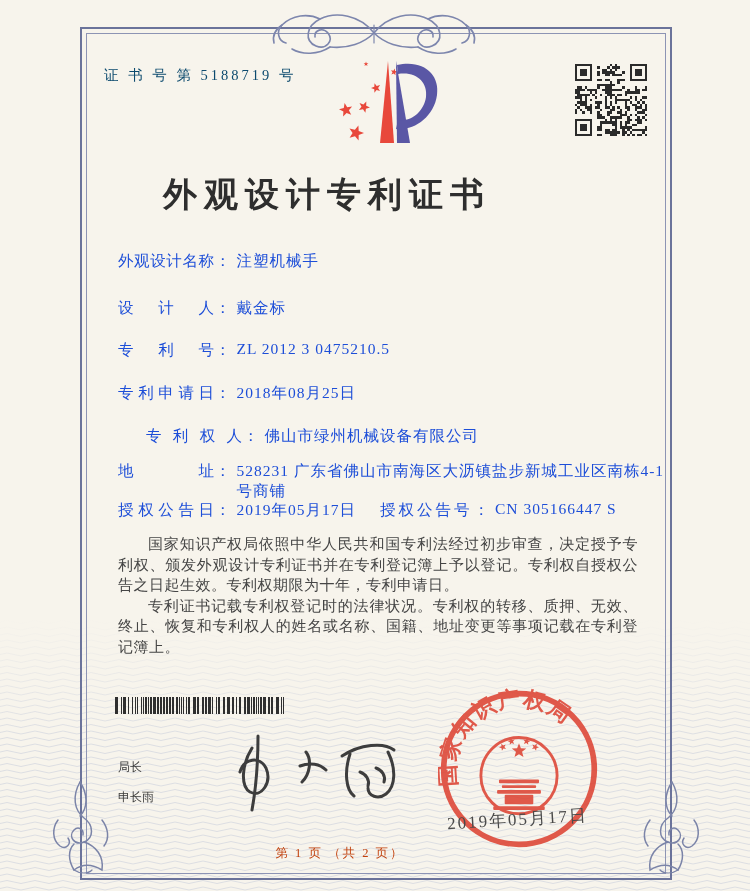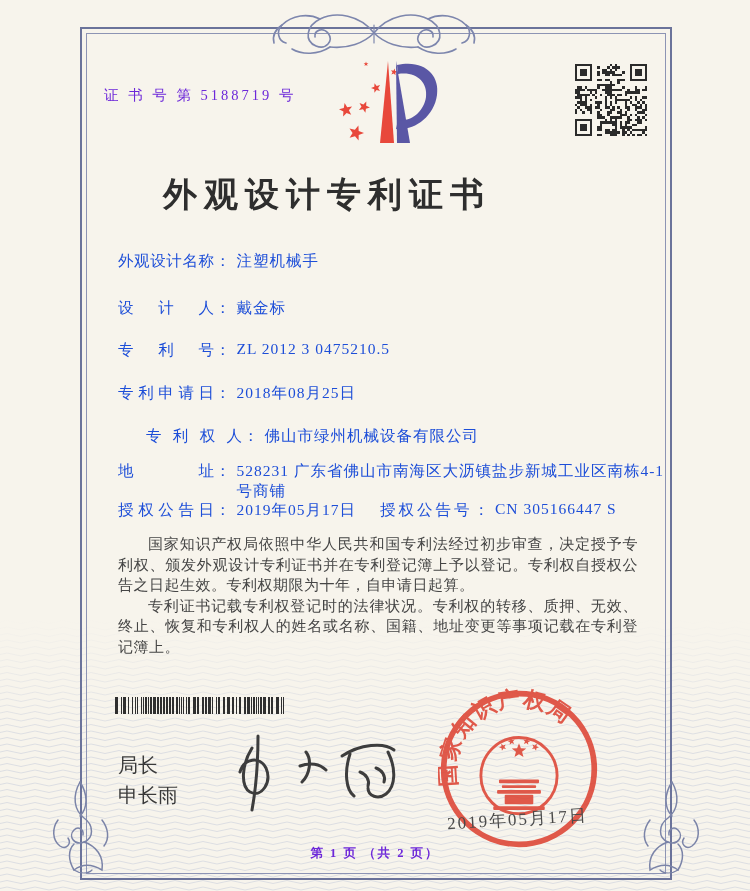--- a/index.html
+++ b/index.html
@@ -13,21 +13,21 @@
   
   .frame-outer{
     left:80px;top:27px;width:588px;height:849px;
     border:2px solid #6b739a;
   }
   .frame-inner{
     left:86px;top:33px;width:578px;height:839px;
     border:1px solid #8d94b4;
   }
   .cert-no{
-    left:104px;top:66px;font-size:14.5px;letter-spacing:3px;color:#6d28d9;margin-top:20px;
+    left:104px;top:66px;font-size:14.5px;letter-spacing:3px;color:#0c4a6e;
   }
   .logo{left:336px;top:55px;}
   .qr{left:575px;top:64px;}
   .title{
     left:0;top:172px;width:654px;text-align:center;
     font-size:34px;font-weight:600;letter-spacing:7px;color:#2e2e2e;
   }
   .field-row{position:absolute;left:118px;font-size:15.5px;color:#1d4ed8;white-space:nowrap;}
   .field-label{
     display:inline-block;width:96px;vertical-align:top;
@@ -39,30 +39,30 @@
   .row-y1{top:251px;} .row-y2{top:298px;} .row-y3{top:340px;}
   .row-y4{top:383px;} .row-y5{top:426px;margin-left:28px;} .row-y6{top:461px;} .row-y7{top:500px;}
   .second-pair{position:absolute;left:262px;top:0;text-align:right;}
   .legal{
     left:118px;top:534px;width:520px;
     font-size:15px;line-height:20.5px;color:#454545;letter-spacing:.5px;
     text-align:justify;
   }
   .legal p{margin:0;text-indent:2em;}
   .barcode{left:115px;top:697px;}
-  .officer{left:118px;top:752px;font-size:20px;color:#3a3a3a;line-height:30px;font-family:Liberation Mono, monospace;}
+  .officer{left:118px;top:752px;font-size:12px;color:#3a3a3a;line-height:30px;}
   .signature{left:218px;top:730px;}
   .seal{left:438px;top:688px;}
   .seal-date{
     left:447px;top:808px;font-size:17px;color:#4a4a4a;letter-spacing:2px;
     transform:rotate(-3.5deg);white-space:nowrap;
   }
   .footer{
-    left:0;top:845px;width:750px;text-align:center;
-    font-size:12.5px;color:#6d28d9;letter-spacing:2px;font-weight:bold;
+    left:0;top:845px;width:680px;text-align:center;
+    font-size:12.5px;color:#c2410c;letter-spacing:2px;
   }
   .wave-layer{left:0;top:618px;width:750px;height:273px;pointer-events:none;}
   .wave-fade{
     left:0;top:618px;width:750px;height:120px;pointer-events:none;
     background:linear-gradient(180deg,#f7f4ec 0%,rgba(247,244,236,0) 100%);
   }
   .ornament-top{left:268px;top:3px;}
   .ornament-bl{left:44px;top:780px;}
   .ornament-br{left:636px;top:780px;transform:scaleX(-1);}
 </style>
@@ -579,21 +579,21 @@
   <span class="field-label">地址</span><span class="field-colon">：</span><span class="field-value wrap">528231 广东省佛山市南海区大沥镇盐步新城工业区南栋4-1号商铺</span>
 </div>
 <div class="field-row row-y7">
   <span class="field-label">授权公告日</span><span class="field-colon">：</span><span class="field-value">2019年05月17日</span>
   <span class="second-pair">
     <span style="letter-spacing:3px;">授权公告号</span><span class="field-colon">：</span><span class="field-value">CN 305166447 S</span>
   </span>
 </div>
 
 <div class="abs legal">
-  <p>国家知识产权局依照中华人民共和国专利法经过初步审查，决定授予专利权、颁发外观设计专利证书并在专利登记簿上予以登记。专利权自授权公告之日起生效。专利权期限为十年，自申请日起算。</p>
+  <p>国家知识产权局依照中华人民共和国专利法经过初步审查，决定授予专利权、颁发外观设计专利证书并在专利登记簿上予以登记。专利权自授权公告之日起生效。专利权期限为十年，专利申请日。</p>
   <p>专利证书记载专利权登记时的法律状况。专利权的转移、质押、无效、终止、恢复和专利权人的姓名或名称、国籍、地址变更等事项记载在专利登记簿上。</p>
 </div>
 
 <svg class="abs barcode" id="barcode" width="172" height="17" viewBox="0 0 172 17" shape-rendering="crispEdges">
     <rect x="0" y="0" width="3" height="17" fill="#2f2f2f"></rect>
     <rect x="6" y="0" width="1" height="17" fill="#2f2f2f"></rect>
     <rect x="8" y="0" width="3" height="17" fill="#2f2f2f"></rect>
     <rect x="13" y="0" width="1" height="17" fill="#2f2f2f"></rect>
     <rect x="17" y="0" width="1" height="17" fill="#2f2f2f"></rect>
     <rect x="20" y="0" width="1" height="17" fill="#2f2f2f"></rect>

